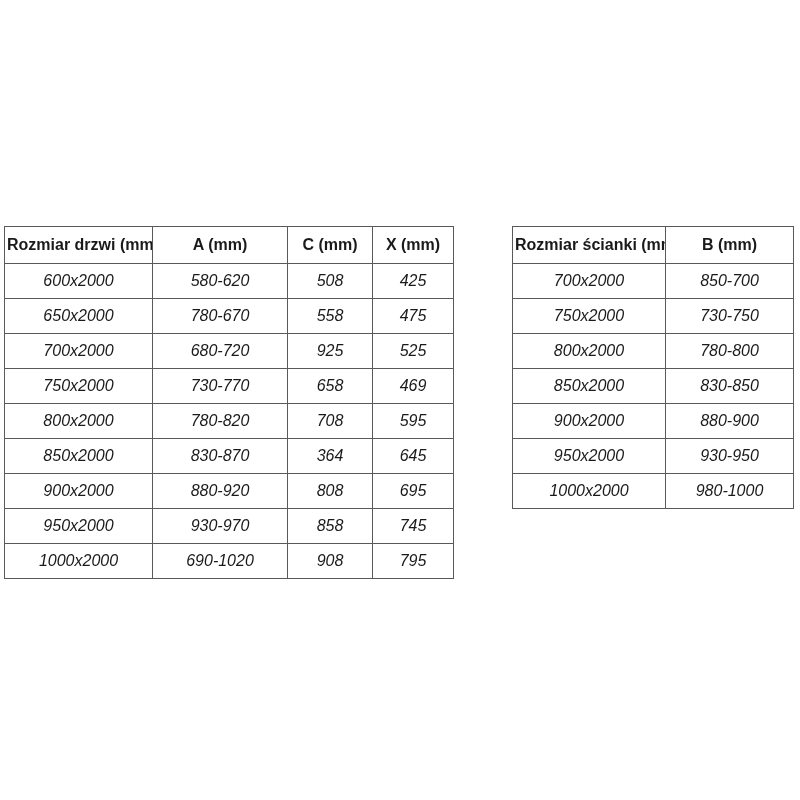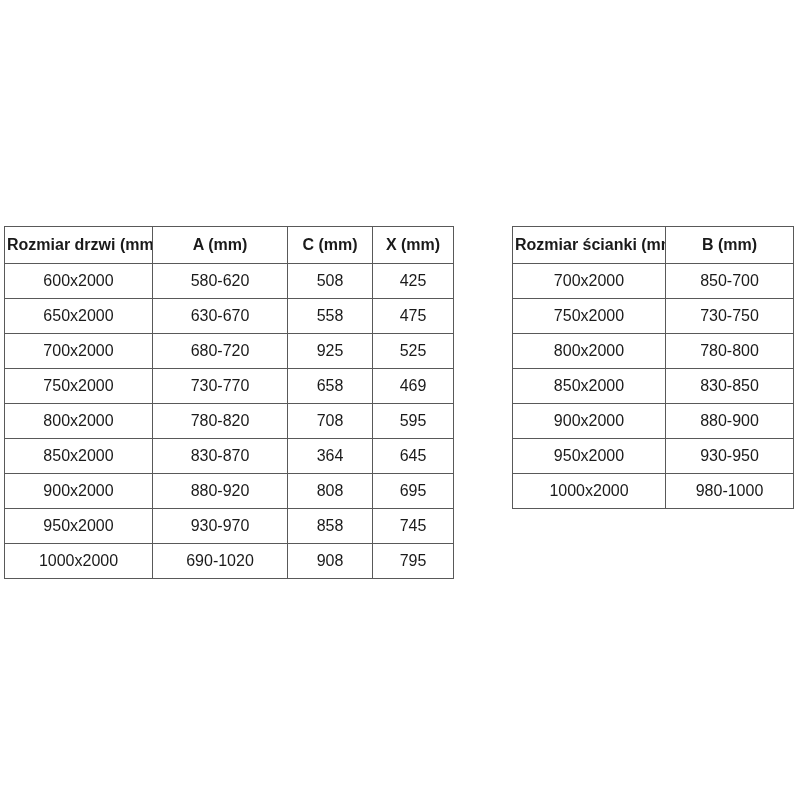--- a/index.html
+++ b/index.html
@@ -33,20 +33,21 @@
     overflow: hidden;
     white-space: nowrap;
   }
   table.spec-table th {
     font-weight: bold;
     height: 36px;
   }
   table.spec-table td {
     font-weight: normal;
     height: 34px;
+    font-style: italic;
   }
   #door-table {
     left: 4px;
     width: 449px;
   }
   #door-table col:nth-child(1) { width: 148px; }
   #door-table col:nth-child(2) { width: 135px; }
   #door-table col:nth-child(3) { width: 85px; }
   #door-table col:nth-child(4) { width: 81px; }
   #wall-table {
@@ -77,21 +78,21 @@
       </thead>
       <tbody>
         <tr>
           <td>600x2000</td>
           <td>580-620</td>
           <td>508</td>
           <td>425</td>
         </tr>
         <tr>
           <td>650x2000</td>
-          <td>630-670</td>
+          <td>780-670</td>
           <td>558</td>
           <td>475</td>
         </tr>
         <tr>
           <td>700x2000</td>
           <td>680-720</td>
           <td>925</td>
           <td>525</td>
         </tr>
         <tr>

